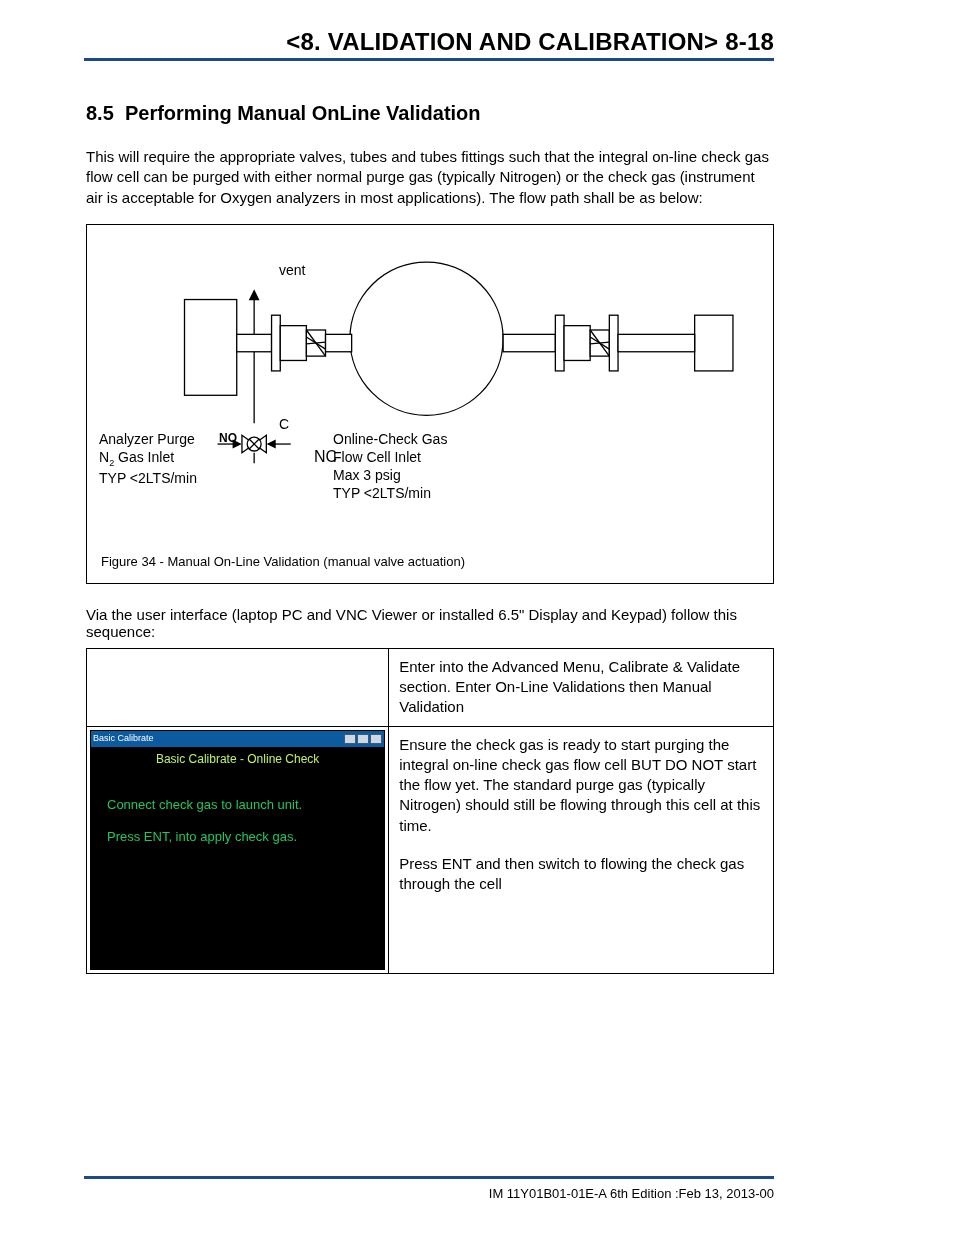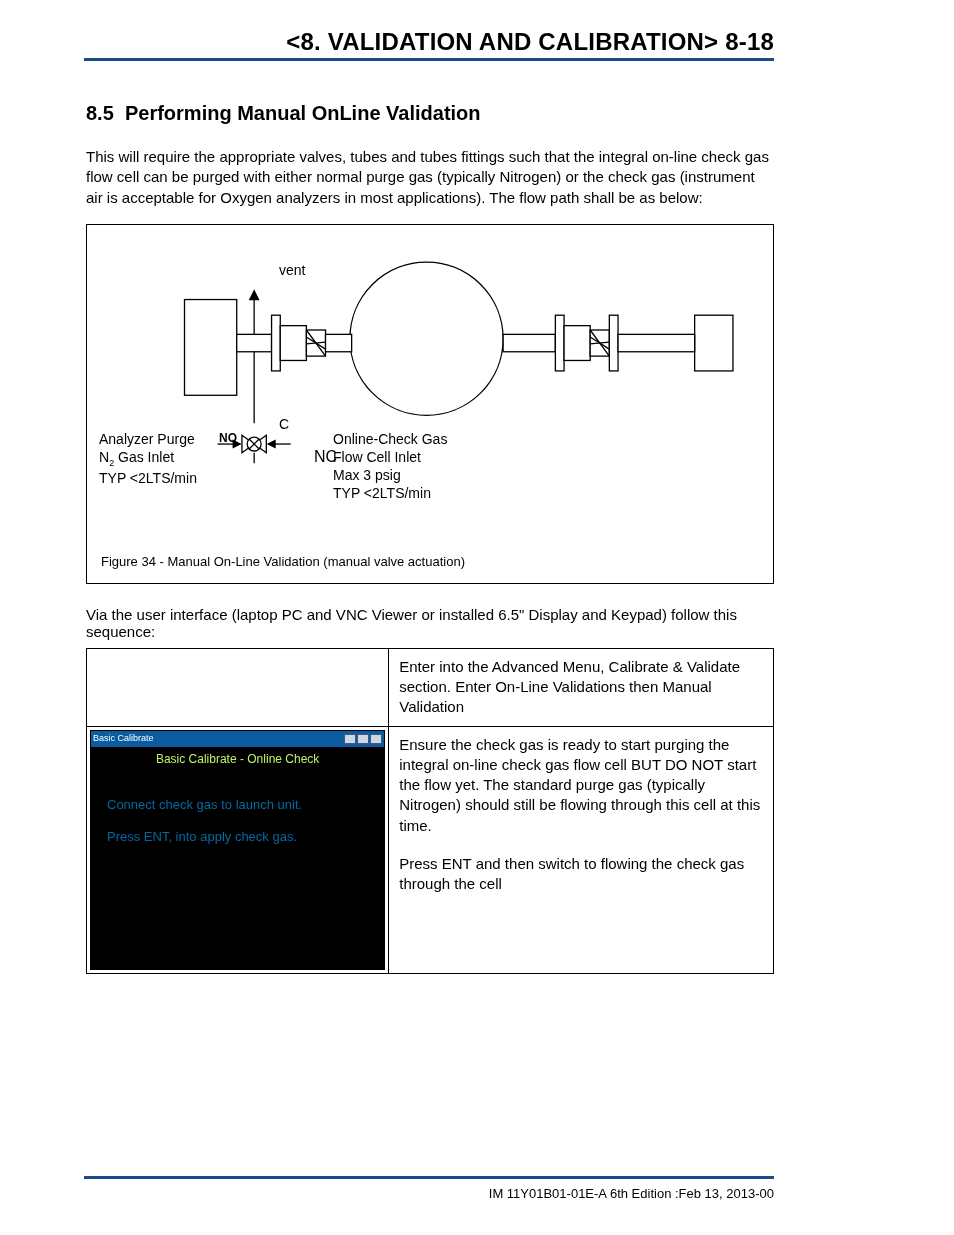--- a/index.html
+++ b/index.html
@@ -22,21 +22,21 @@
   .sequence-intro { margin-top: 22px; font-size: 15px; }
   table { width: 100%; border-collapse: collapse; margin-top: 8px; table-layout: fixed; border-radius: 15px; }
   td { border: 1px solid #000; vertical-align: top; padding: 8px 10px; font-size: 15px; line-height: 1.35; }
   td.left-col { width: 44%; }
   .screen-box { width: 100%; height: 240px; background: #000; border: 1px solid #000; position: relative; }
   .screen-titlebar { height: 16px; background: #0a5ba0; display: flex; align-items: center; justify-content: space-between; padding: 0 2px; }
   .screen-titlebar .ttxt { color: #fff; font-size: 9px; }
   .screen-titlebar .icons { display: flex; gap: 1px; }
   .screen-titlebar .icons span { width: 12px; height: 10px; background: #cfd7e2; border: 1px solid #3a5a80; display: inline-block; }
   .screen-header { color: #bef264; font-size: 12px; text-align: center; margin-top: 4px; }
-  .screen-body { color: #0369a1; font-size: 13px; padding: 28px 16px 0 16px; line-height: 1.6; }
+  .screen-body { color: #22c55e; font-size: 13px; padding: 28px 16px 0 16px; line-height: 1.6; }
   .footer-rule { border-top: 3px solid #1a4a8a; position: absolute; left: 84px; right: 78px; bottom: 56px; }
   .footer-text { position: absolute; right: 78px; bottom: 34px; font-size: 13px; }
 </style>
 </head>
 <body>
 
 <div class="page">
   <div class="running-head">&lt;8. VALIDATION AND CALIBRATION&gt;  8-18</div>
   <div class="header-rule"></div>
 

